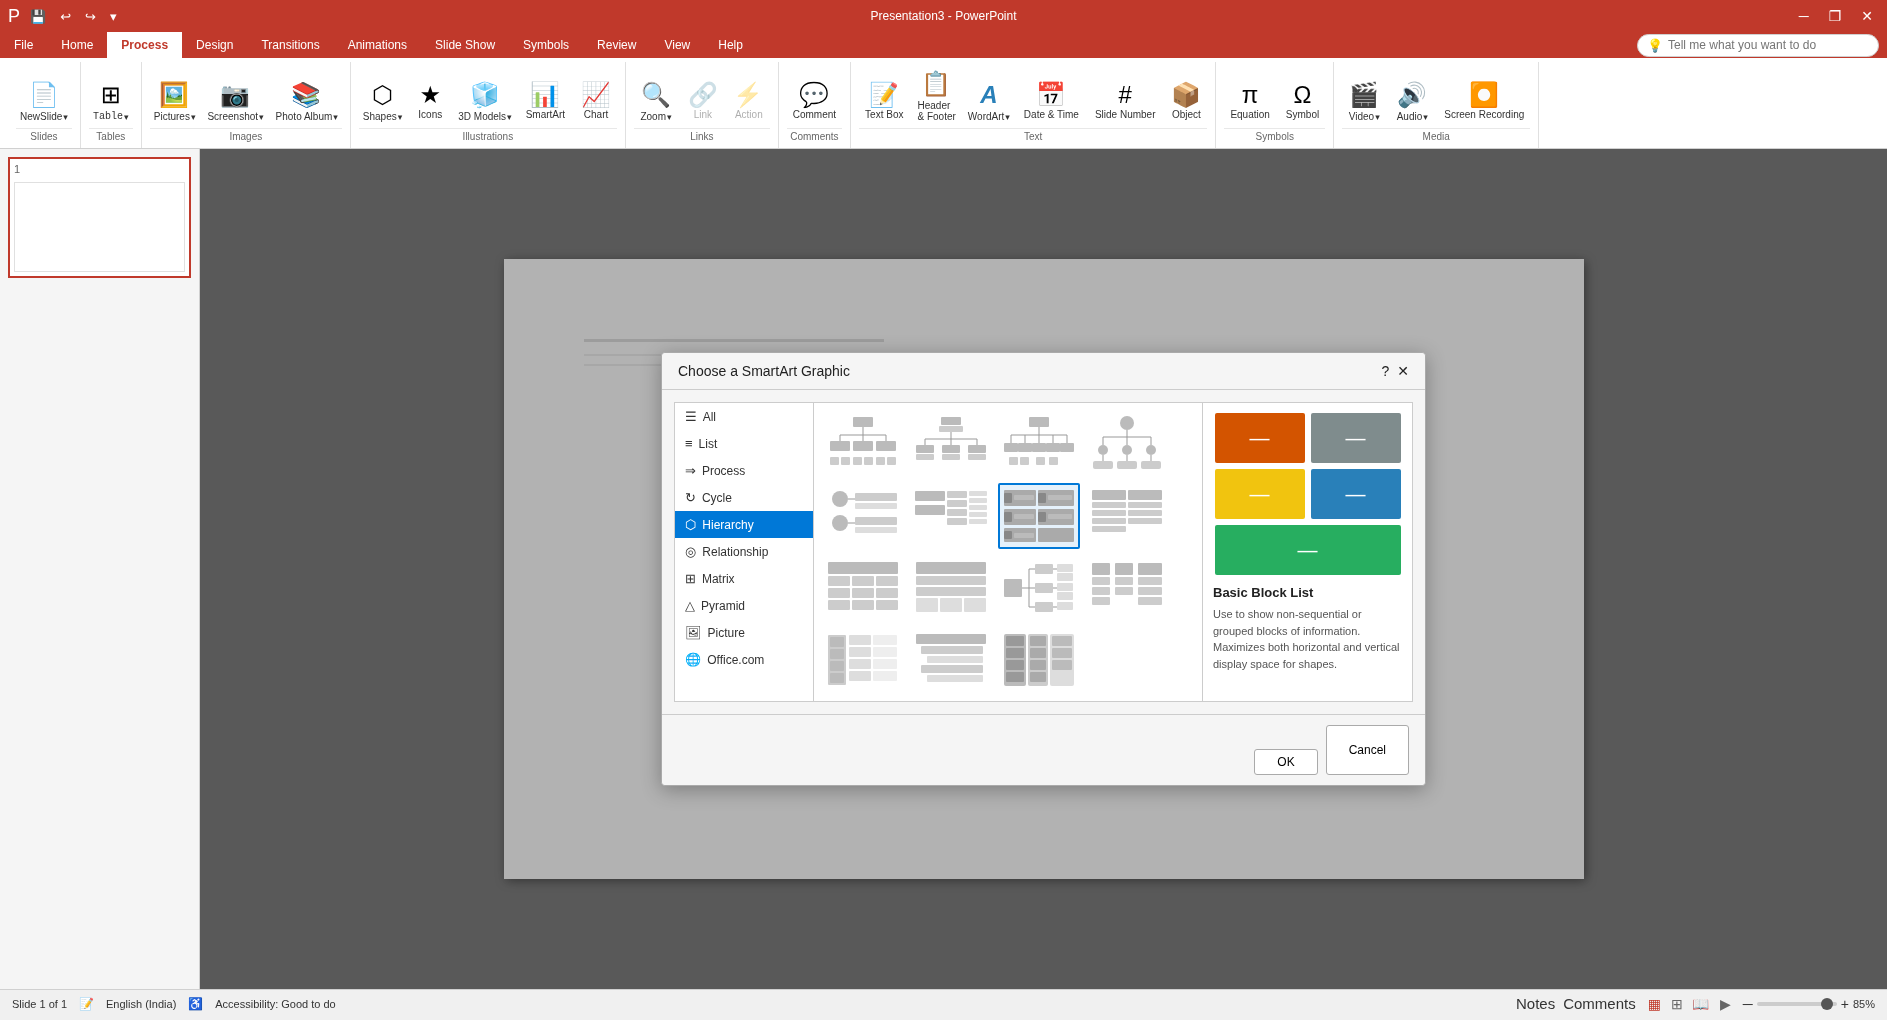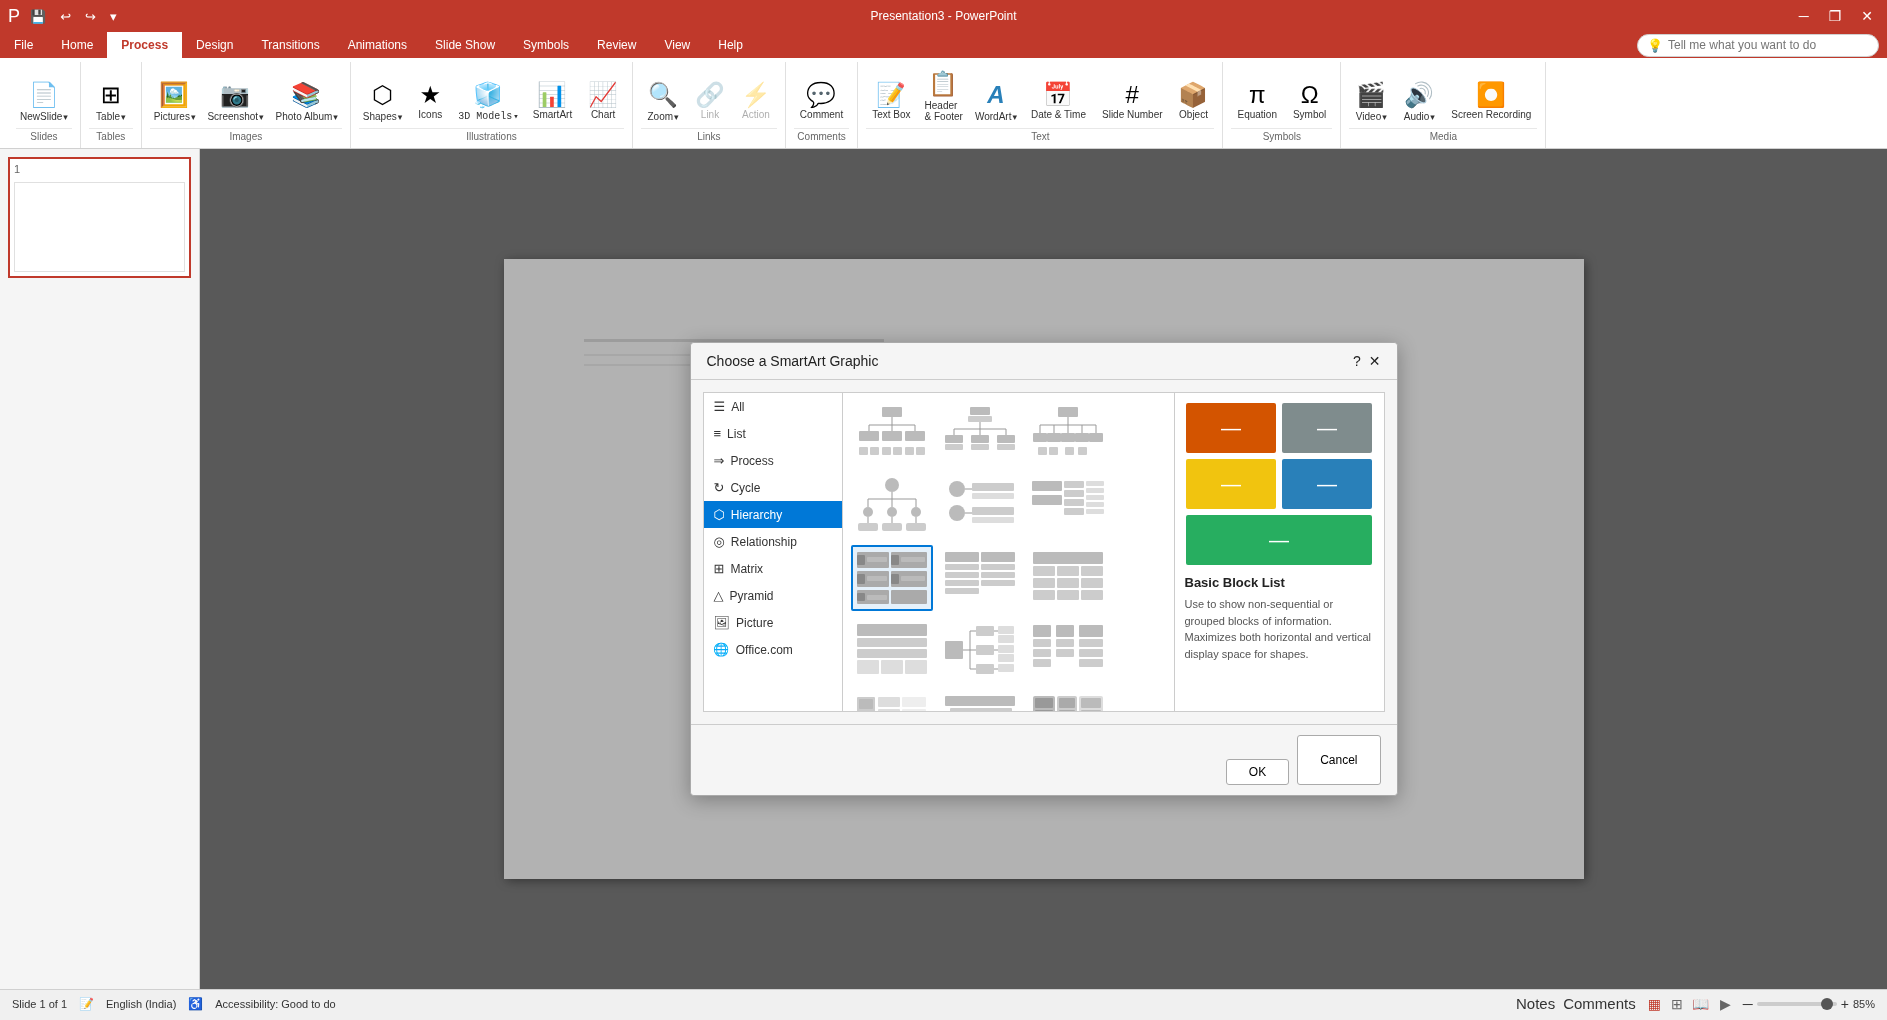--- a/index.html
+++ b/index.html
@@ -64,21 +64,21 @@
     .status-icon { font-size: 15px; cursor: pointer; }
     .zoom-control { display: flex; align-items: center; gap: 4px; }
     .zoom-slider { width: 80px; height: 4px; background: #ccc; border-radius: 2px; position: relative; cursor: pointer; }
     .zoom-thumb { width: 12px; height: 12px; background: #555; border-radius: 50%; position: absolute; top: -4px; left: 80%; }
     .view-btns { display: flex; gap: 2px; }
     .view-btn { font-size: 14px; cursor: pointer; color: #666; padding: 2px 4px; }
     .view-btn.active { color: #c0392b; }
 
     
     #dialog-overlay { position: absolute; inset: 0; background: rgba(0,0,0,0.3); display: flex; align-items: center; justify-content: center; z-index: 100; }
-    #smartart-dialog { background: #f5f5f5; border: 1px solid #aaa; border-radius: 4px; width: 708px; box-shadow: 0 4px 20px rgba(0,0,0,0.3); }
+    #smartart-dialog { background: #f5f5f5; border: 1px solid #aaa; border-radius: 4px; width: 765px; box-shadow: 0 4px 20px rgba(0,0,0,0.3); }
     #dialog-titlebar { background: #f5f5f5; border-bottom: 1px solid #ccc; padding: 10px 16px; display: flex; align-items: center; justify-content: space-between; border-radius: 4px 4px 0 0; }
     #dialog-titlebar span { font-size: 14px; font-weight: 500; color: #222; }
     #dialog-titlebar-right { display: flex; gap: 8px; align-items: center; }
     .dialog-btn-help { font-size: 14px; color: #555; cursor: pointer; }
     .dialog-btn-close { font-size: 16px; color: #555; cursor: pointer; font-weight: bold; }
 
     #dialog-body { display: flex; padding: 12px; gap: 0; }
 
     
     #category-list { width: 140px; border: 1px solid #ccc; background: white; overflow-y: auto; }
@@ -168,21 +168,21 @@
       <div class="ribbon-group-label">Slides</div>
     </div>
 
     <div class="ribbon-group">
       <div class="ribbon-group-items">
         <div class="ribbon-btn-split">
           <div class="top" style="display:flex;flex-direction:column;align-items:center;">
             <span class="icon" style="font-size:24px;">⊞</span>
           </div>
           <div class="bottom">
-            <span style="font-size:10px; color:#333;">Table</span>
+            <span style="font-size:10px; color:#333;font-family:Liberation Mono, monospace;">Table</span>
             <span class="chevron-down">▾</span>
           </div>
         </div>
       </div>
       <div class="ribbon-group-label">Tables</div>
     </div>
 
     <div class="ribbon-group">
       <div class="ribbon-group-items">
         <div class="ribbon-btn-split">
@@ -216,21 +216,21 @@
           <div class="bottom" style="font-size:10px; color:#333;">Shapes <span class="chevron-down">▾</span></div>
         </div>
         <div class="ribbon-btn">
           <span class="icon" style="font-size:24px;">★</span>
           <span class="label">Icons</span>
         </div>
         <div class="ribbon-btn-split">
           <div class="top" style="display:flex;flex-direction:column;align-items:center;">
             <span class="icon" style="font-size:24px;">🧊</span>
           </div>
-          <div class="bottom" style="font-size:10px; color:#333;font-family:Liberation Mono, monospace;">3D Models <span class="chevron-down">▾</span></div>
+          <div class="bottom" style="font-size:10px; color:#333;">3D Models <span class="chevron-down">▾</span></div>
         </div>
         <div class="ribbon-btn">
           <span class="icon" style="font-size:24px;">📊</span>
           <span class="label">SmartArt</span>
         </div>
         <div class="ribbon-btn">
           <span class="icon" style="font-size:24px;">📈</span>
           <span class="label">Chart</span>
         </div>
       </div>

